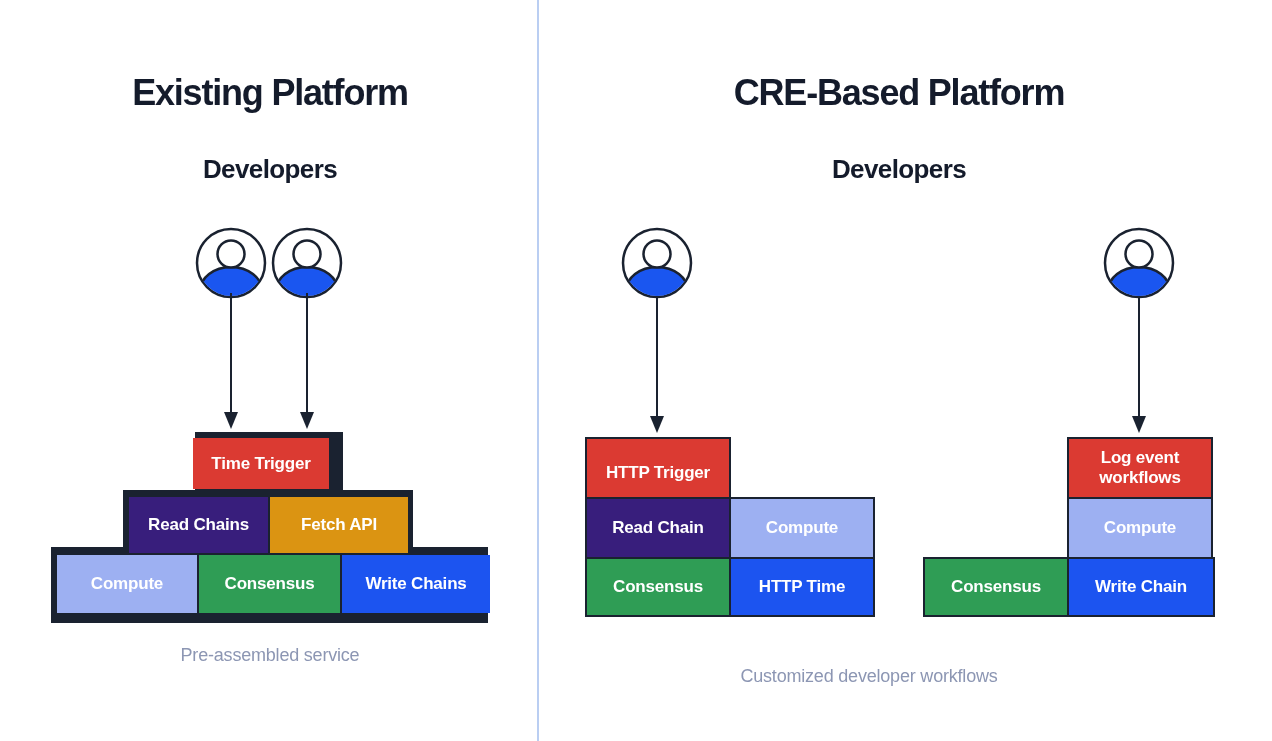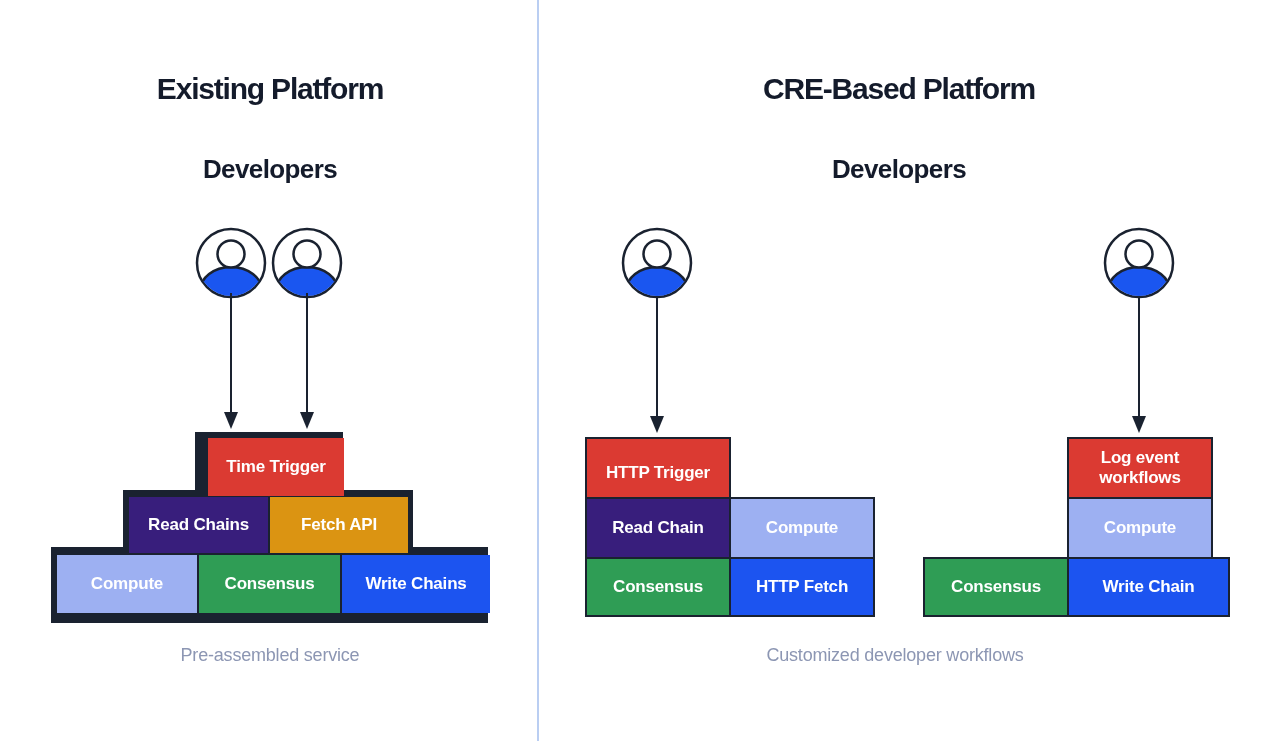--- a/index.html
+++ b/index.html
@@ -3,33 +3,33 @@
 <meta charset="utf-8">
 <style>
   html,body{margin:0;padding:0;background:#fff;}
   #stage{
     position:relative;width:1272px;height:741px;background:#ffffff;overflow:hidden;
     font-family:"Liberation Sans", sans-serif;
   }
   .divider{position:absolute;left:537px;top:0;width:2px;height:741px;}
   .panel-title{
     position:absolute;top:72px;text-align:center;
-    font-size:30px;font-weight:700;letter-spacing:-1.2px;color:#141B2B;
+    font-size:36px;font-weight:700;letter-spacing:-1.2px;color:#141B2B;
   }
   .panel-subtitle{
     position:absolute;top:154px;text-align:center;
     font-size:26px;font-weight:700;letter-spacing:-0.6px;color:#141B2B;
   }
   .panel-caption{
     position:absolute;top:645px;text-align:center;
     font-size:18px;font-weight:500;color:#8C96B3;letter-spacing:-0.2px;
   }
   #lp-title,#lp-subtitle,#lp-caption{left:0;width:540px;}
   #rp-title,#rp-subtitle{left:538px;width:722px;}
-  #rp-caption{left:536px;width:718px;}
+  #rp-caption{left:510px;width:718px;margin-top:21px;}
 
   .person{position:absolute;width:76px;height:76px;}
   #person-l1{left:193px;top:225px;}
   #person-l2{left:269px;top:225px;}
   #person-r1{left:619px;top:225px;}
   #person-r2{left:1101px;top:225px;}
 
   .arrow{position:absolute;width:20px;}
   #arrow-l1{left:221px;top:293px;height:137px;}
   #arrow-l2{left:297px;top:293px;height:137px;}
@@ -41,40 +41,40 @@
   #tier3{left:51px;top:547px;width:437px;height:76px;}
   #tier2{left:123px;top:490px;width:290px;height:65px;}
   #tier1{left:195px;top:432px;width:148px;height:65px;}
 
   .block{
     position:absolute;display:flex;align-items:center;justify-content:center;
     color:#ffffff;font-size:17px;font-weight:600;letter-spacing:-0.2px;
     text-align:center;line-height:1.15;box-sizing:border-box;padding:0 10px;
   }
   
-  #blk-time-trigger {left:208px;top:438px;width:136px;height:58px;}
+  #blk-time-trigger {left:193px;top:438px;width:136px;height:51px;}
   #blk-read-chains  {left:129px;top:497px;width:139px;height:56px;}
   #blk-fetch-api    {left:270px;top:497px;width:138px;height:56px;}
   #blk-compute-l    {left:57px; top:555px;width:140px;height:58px;}
   #blk-consensus-l  {left:199px;top:555px;width:141px;height:58px;}
   #blk-write-chains {left:342px;top:555px;width:148px;height:58px;}
 
   
   .cell{border:2px solid #1A2230;}
   #blk-http-trigger {left:585px; top:437px;width:146px;height:71px;}
   #blk-read-chain   {left:585px; top:497px;width:146px;height:62px;}
   #blk-compute-a    {left:729px; top:497px;width:146px;height:62px;}
   #blk-consensus-a  {left:585px; top:557px;width:146px;height:60px;}
   #blk-http-write   {left:729px; top:557px;width:146px;height:60px;}
 
   #blk-log-event    {left:1067px;top:437px;width:146px;height:62px;}
   #blk-outbound-api {left:923px; top:497px;width:146px;height:62px;}
   #blk-compute-b    {left:1067px;top:497px;width:146px;height:62px;}
   #blk-consensus-b  {left:923px; top:557px;width:146px;height:60px;}
-  #blk-write-chain  {left:1067px;top:557px;width:163px;height:60px;}
+  #blk-write-chain  {left:1067px;top:557px;width:148px;height:60px;}
 </style>
 </head>
 <body>
 
 <div id="stage">
 
   <div class="divider" style="background: rgb(186, 206, 242);"></div>
 
   <div id="lp-title" class="panel-title">Existing Platform</div>
   <div id="lp-subtitle" class="panel-subtitle">Developers</div>
@@ -152,21 +152,21 @@
   </svg>
   <svg id="arrow-r2" class="arrow" viewBox="0 0 20 137">
     <line x1="10" y1="0" x2="10" y2="121" stroke="#1A2230" stroke-width="2"></line>
     <polygon points="3,119 17,119 10,136" fill="#1A2230"></polygon>
   </svg>
 
   <div id="blk-http-trigger" class="block cell" style="background: rgb(219, 58, 50);">HTTP Trigger</div>
   <div id="blk-read-chain" class="block cell" style="background: rgb(56, 30, 124);">Read Chain</div>
   <div id="blk-compute-a" class="block cell" style="background: rgb(157, 176, 242);">Compute</div>
   <div id="blk-consensus-a" class="block cell" style="background: rgb(47, 157, 85);">Consensus</div>
-  <div id="blk-http-write" class="block cell" style="background: rgb(28, 84, 240);">HTTP Fetch</div>
+  <div id="blk-http-write" class="block cell" style="background: rgb(28, 84, 240);">HTTP Time</div>
 
   <div id="blk-log-event" class="block cell" style="background: rgb(219, 58, 50);">Log event workflows</div>
   <div id="blk-compute-b" class="block cell" style="background: rgb(157, 176, 242);">Compute</div>
   <div id="blk-consensus-b" class="block cell" style="background: rgb(47, 157, 85);">Consensus</div>
   <div id="blk-write-chain" class="block cell" style="background: rgb(28, 84, 240);">Write Chain</div>
 
   <div id="rp-caption" class="panel-caption">Customized developer workflows</div>
 
 </div>
 

